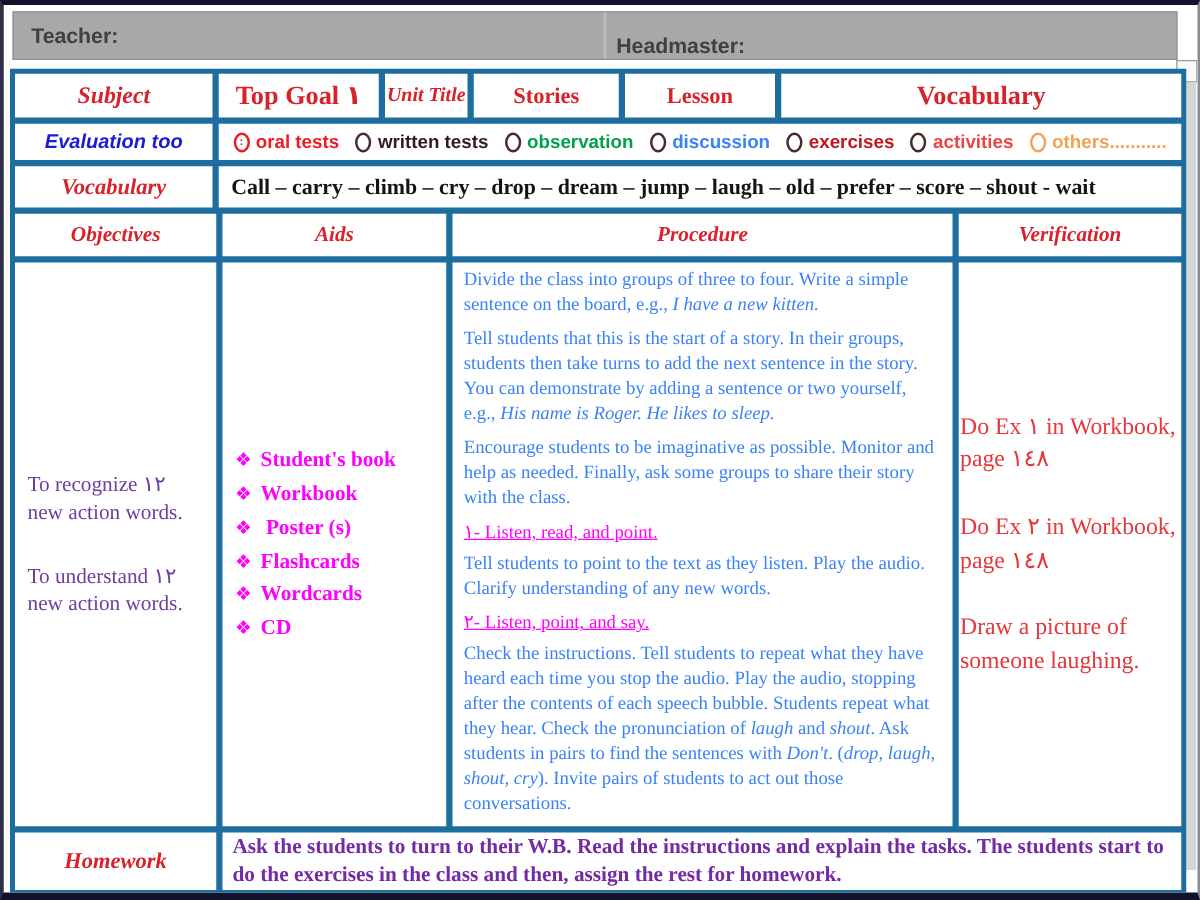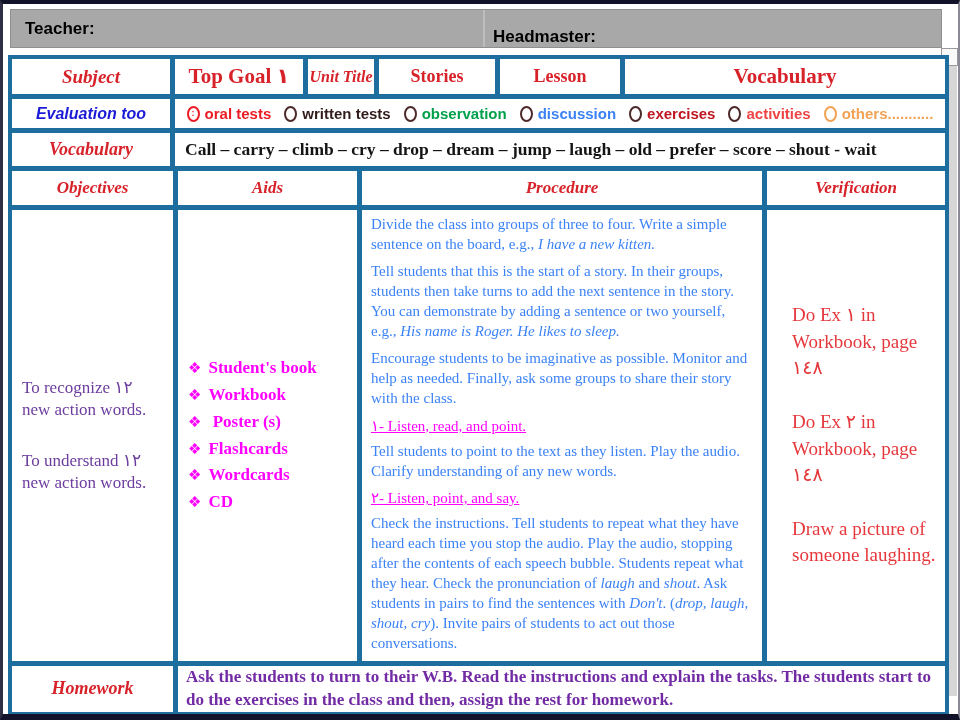--- a/index.html
+++ b/index.html
@@ -10,21 +10,21 @@
     border-right:2px solid #8a8a96; border-bottom:6px solid #12122a;
     overflow:hidden;
     font-family:"Liberation Serif","DejaVu Sans",serif;
   }
   
   .topbar {
     position:absolute; left:7px; top:5px; width:932px; height:39px;
     background:#a8a8a8; border:1px solid #8f8f8f; display:flex; align-items:center;
     font-family:"Liberation Sans","DejaVu Sans",sans-serif;
   }
-  .topbar-cell { font-weight:bold; font-size:17px; color:#000000; }
+  .topbar-cell { font-weight:bold; font-size:17px; color:#404040; }
   .topbar-cell.teacher { width:472px; padding-left:14px; }
   .topbar-cell.headmaster { flex:1; padding-left:8px; border-left:2px solid #bdbdbd; height:100%; display:flex; align-items:flex-end; }
   
   .scroll-thumb {
     position:absolute; right:0px; top:44px; width:17px; height:18px;
     background:#fafafa; border:1px solid #9a9a9a;
   }
   .scroll-track {
     position:absolute; right:1px; top:62px; width:11px; height:630px;
     background:#d6d6d6;
@@ -64,21 +64,21 @@
   .objectives-content p { margin:0; color:#6c3d9e; font-size:17px; line-height:1.32; }
   .aids-content { justify-content:flex-start; align-items:center; padding-left:10px; }
   .aids-list { list-style:none; margin:0; padding:0; }
   .aids-list li { color:#ff00ff; font-weight:bold; font-size:17px; line-height:1.58; }
   .aids-list .bullet { margin-right:7px; font-size:15px; }
   .procedure-content { flex-direction:column; align-items:flex-start; justify-content:flex-start;
                        padding:5px 8px 0 9px; }
   .procedure-content p { margin:0 0 7px; color:#3b82f6; font-size:15px; line-height:1.33; }
   .procedure-content p.proc-heading { color:#ff00ff; text-decoration:underline; margin:1px 0 5px; }
   .verification-content { flex-direction:column; justify-content:center; align-items:flex-start;
-                          padding:0 4px 0 25px; gap:27px; }
+                          padding:0 4px 0 1px; gap:27px; }
   .verification-content p { margin:0; color:#e5383c; font-size:19px; line-height:1.4; }
   .hw-text { justify-content:flex-start; align-items:center; }
   .hw-text p { margin:0; padding:2px 8px; color:#722ba5; font-weight:bold; font-size:17px; line-height:1.35; }
 </style>
 </head>
 <body>
 
 <div class="slide">
 
   <div class="topbar">

